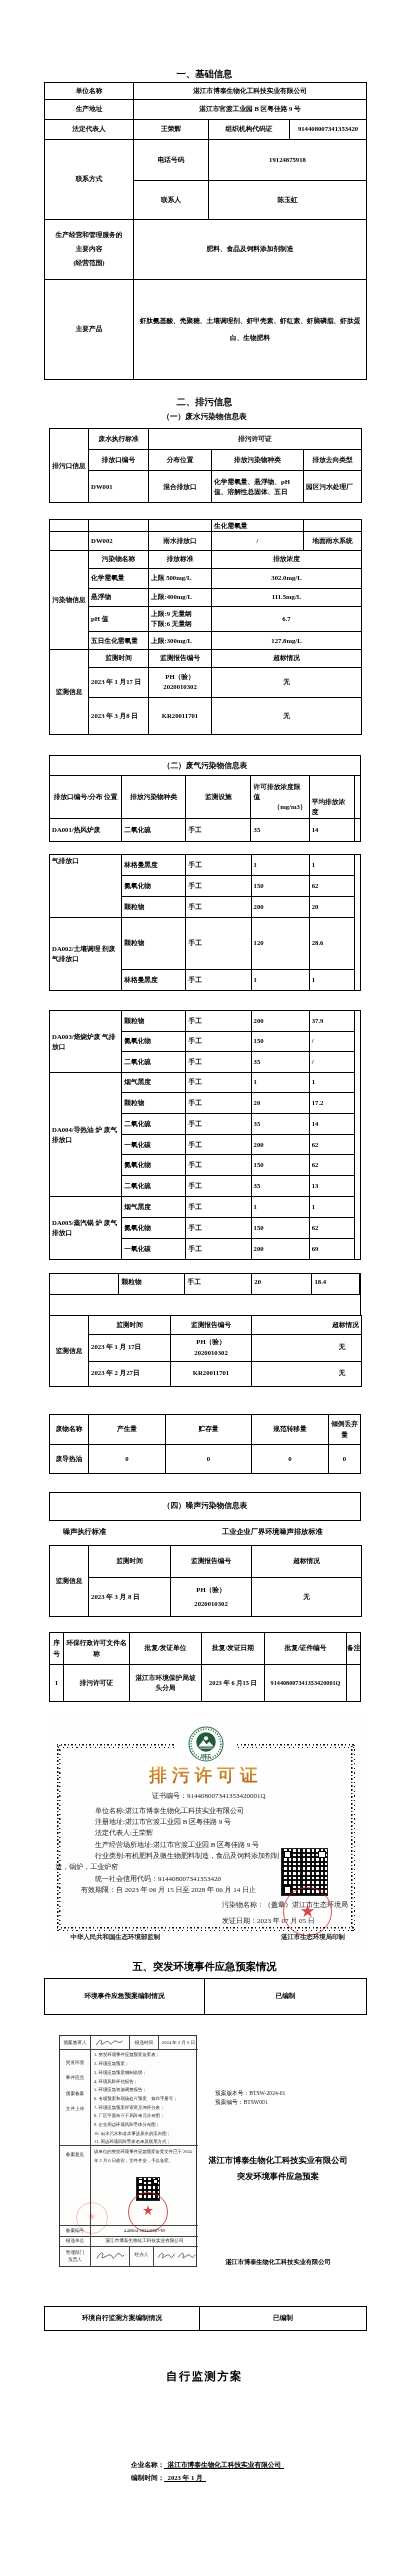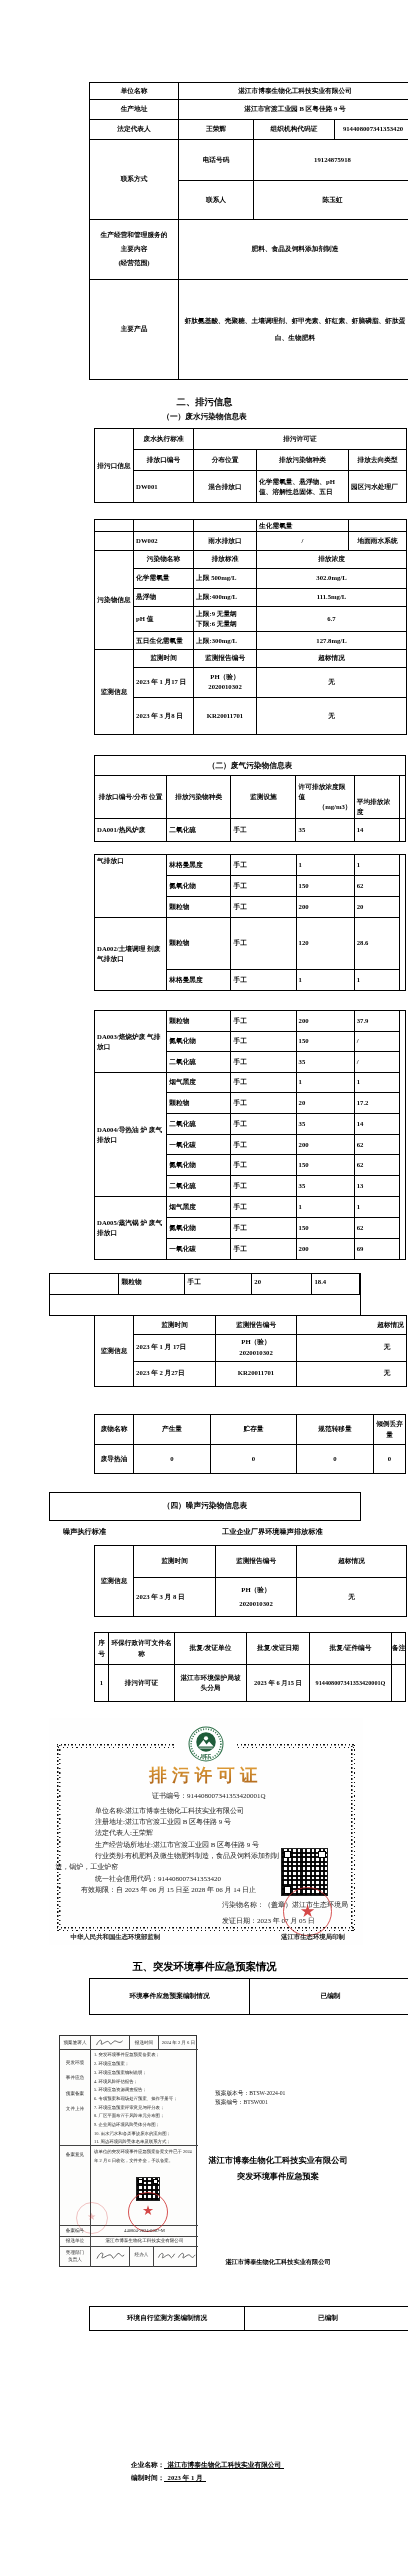--- a/index.html
+++ b/index.html
@@ -4,21 +4,21 @@
 <title>企业环境信息公开</title>
 <style>
   html,body{margin:0;padding:0;background:#888;}
   #page{position:relative;width:409px;height:2771px;background:#fff;margin:0 auto;
         font-family:"Liberation Serif","DejaVu Serif",serif;color:#000;overflow:hidden;}
   .abs{position:absolute;}
   .ctr{text-align:center;}
   .doc-title{font-size:10.8px;font-weight:700;letter-spacing:0.5px;}
   .sec-h{font-size:9.3px;font-weight:700;}
   .sub-h{font-size:7.7px;font-weight:700;}
-  table.tbl{border-collapse:collapse;table-layout:fixed;position:absolute;margin-left:45px;}
+  table.tbl{border-collapse:collapse;table-layout:fixed;position:absolute;}
   table.tbl td{border:1px solid #000;text-align:center;vertical-align:middle;
                font-size:6.7px;font-weight:600;padding:0.5px 2.1px;overflow:hidden;word-break:break-all;line-height:1.5;}
   table.tbl td.lt{text-align:left;}
   .box{position:absolute;border:1px solid #000;box-sizing:border-box;}
   
   .orn-h{position:absolute;height:4.1px;
      background-image:repeating-linear-gradient(90deg,#111 0 1.5px,transparent 1.5px 3.6px),
                       repeating-linear-gradient(90deg,transparent 0 1px,#111 1px 2.1px,transparent 2.1px 4.6px);
      background-position:0 0,0 2.6px;background-size:auto 1.5px;background-repeat:repeat-x;}
   .orn-v{position:absolute;width:4.1px;
@@ -41,20 +41,21 @@
   
   .scan{font-family:"Liberation Serif","DejaVu Serif",serif;color:#222;}
   .u{border-bottom:0.8px solid #000;padding:0 3.1px;}
 </style>
 </head>
 <body>
 
 <div id="page">
 
 
+  <div class="abs ctr sec-h" style="left:0;top:68px;width:409px">一、基础信息</div>
 
   <table class="tbl" style="left:44px;top:82px;width:322px">
     <colgroup>
         <col style="width:89px">
         <col style="width:75px">
         <col style="width:81px">
         <col style="width:77px">
       </colgroup>
     <tbody>
         <tr style="height:16.5px">
@@ -648,20 +649,21 @@
         <col style="width:167px">
       </colgroup>
     <tbody>
         <tr style="height:24px">
       <td>环境自行监测方案编制情况</td>
       <td>已编制</td>
     </tr>
   </tbody>
     </table>
 
+  <div class="abs ctr" style="left:0;top:2369px;width:409px;font-size:11.3px;font-weight:700;letter-spacing:1.5px">自行监测方案</div>
   <div class="abs" style="left:131px;top:2461px;font-size:6.7px;font-weight:700">
     <span>企业名称：</span><span class="u">湛江市博泰生物化工科技实业有限公司</span>
   </div>
   <div class="abs" style="left:131px;top:2474px;font-size:6.7px;font-weight:700">
     <span>编制时间：</span><span class="u">2023 年 1 月</span>
   </div>
 
 </div>
 
 

